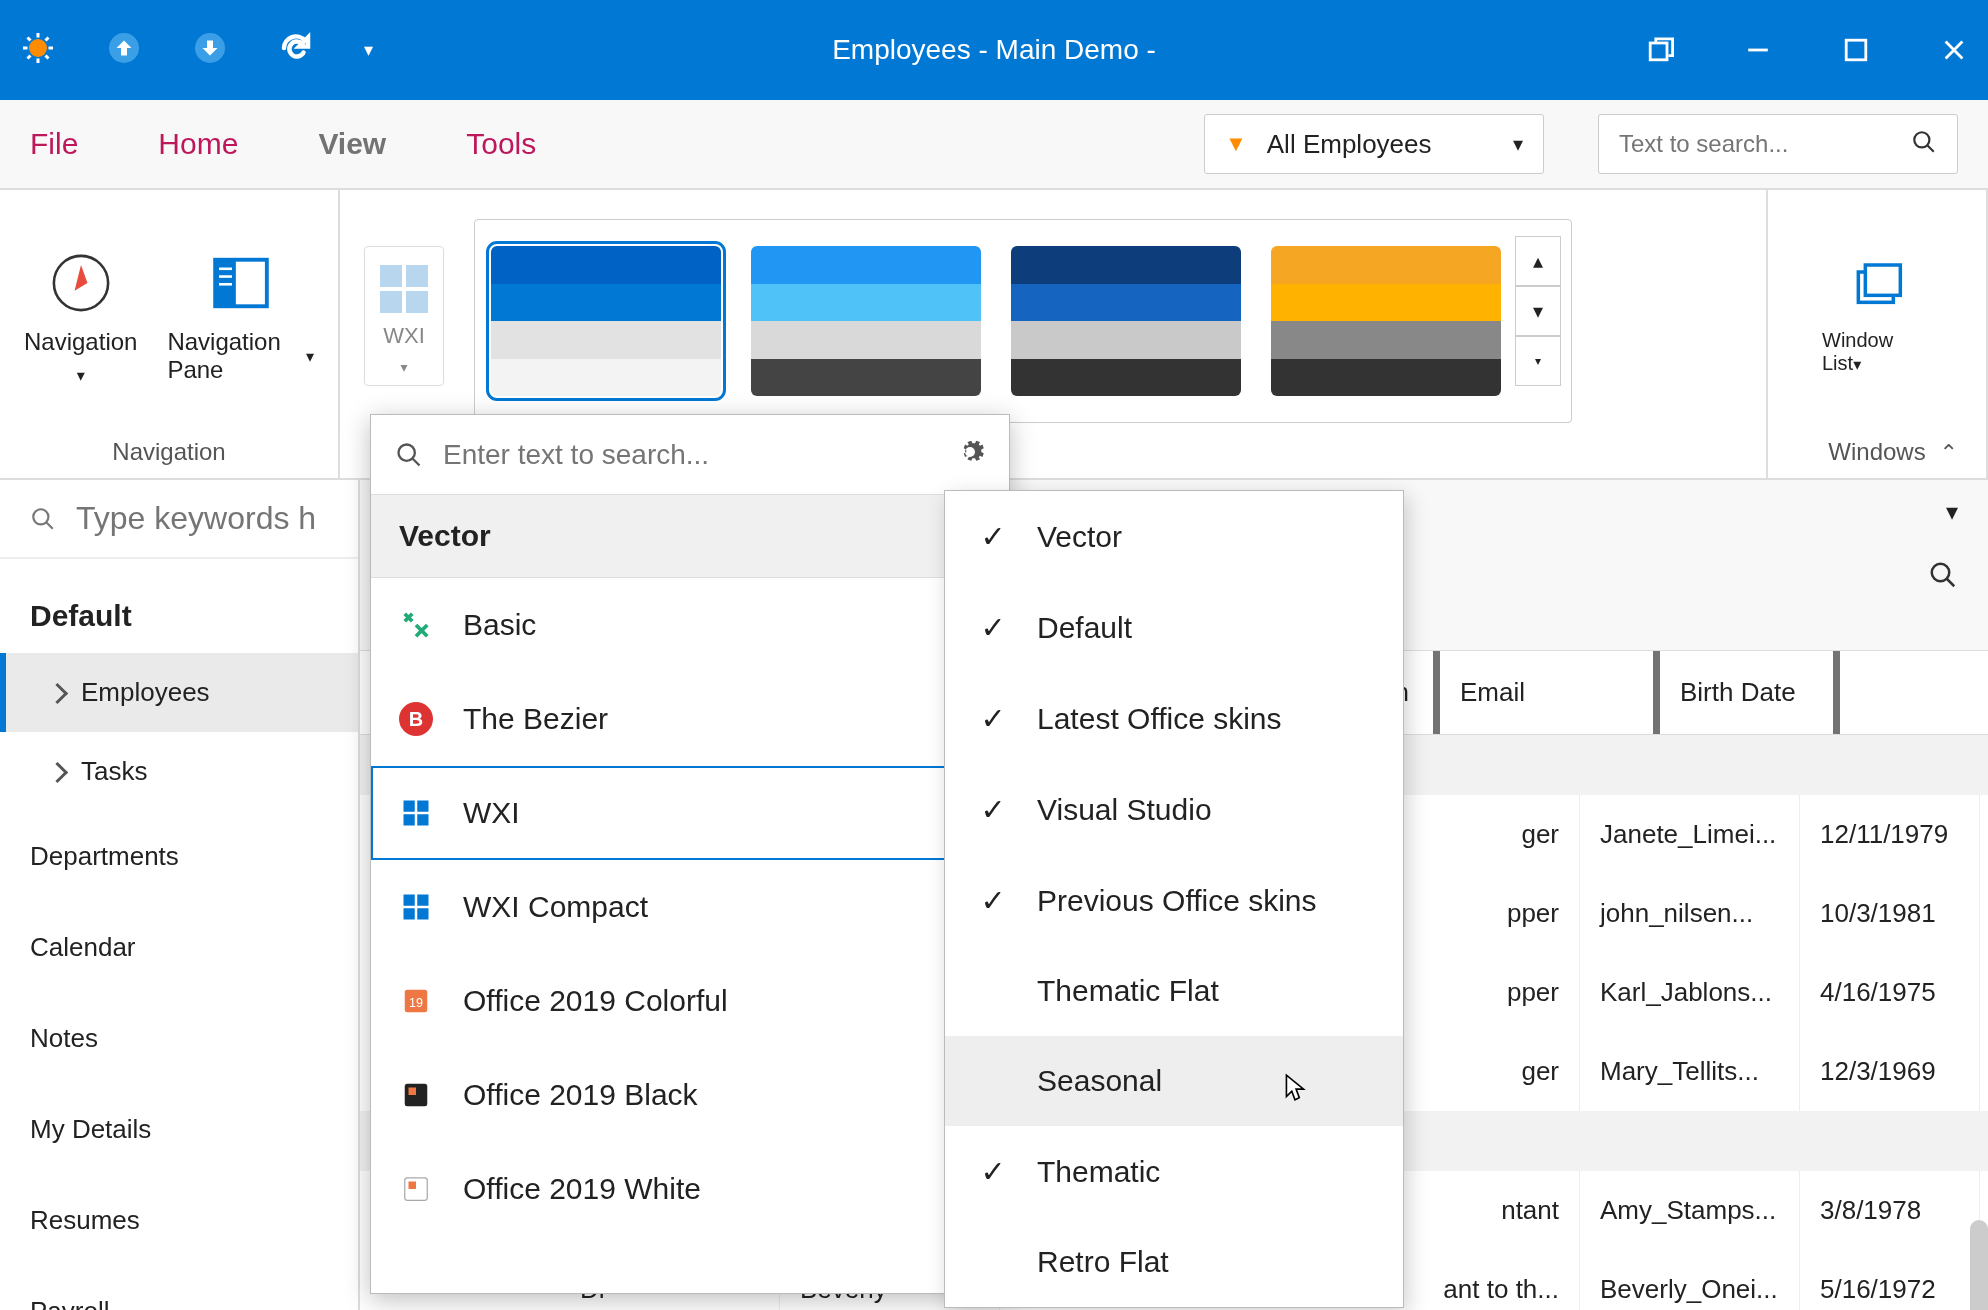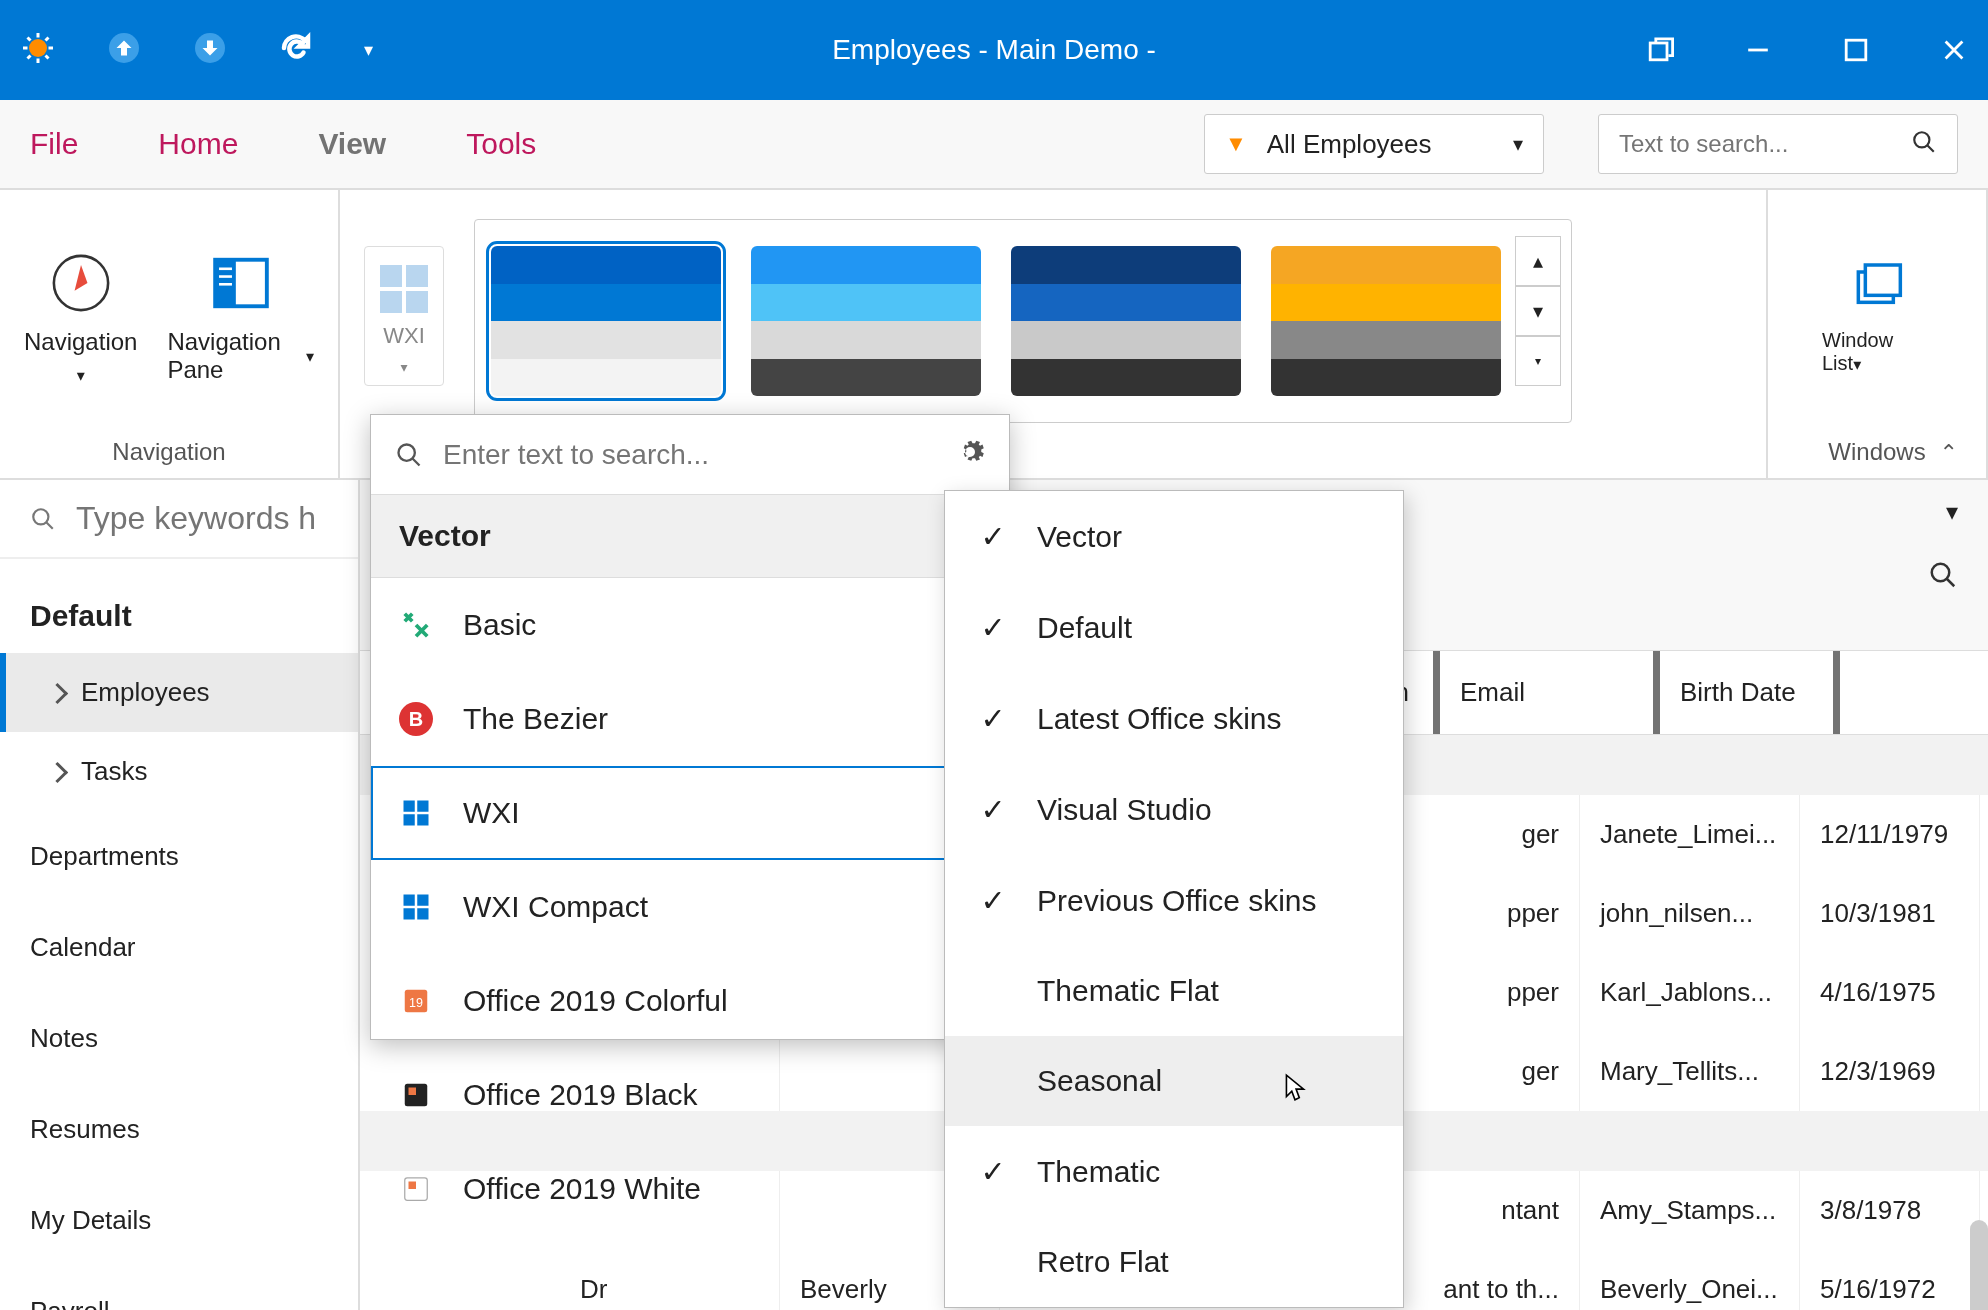--- a/index.html
+++ b/index.html
@@ -76,21 +76,21 @@
   .main-search { position:absolute; right:30px; top:80px; font-size:26px; color:#333; }
   .grid { position:absolute; top:170px; left:0; right:0; }
   .grid-header { display:flex; background:#fff; border-top:1px solid #ddd; border-bottom:1px solid #ddd; }
   .grid-header div { padding:26px 20px; font-size:26px; border-right:7px solid #737373; }
   .grid-row { display:flex; background:#fff; }
   .grid-row div { padding:24px 20px; font-size:26px; border-right:1px solid #eee; white-space:nowrap; overflow:hidden; text-overflow:ellipsis; }
   .grid-row.group { background:#f2f2f2; }
   .col-title{width:220px;} .col-fn{width:220px;} .col-pos{width:340px;} .col-email{width:220px;} .col-bd{width:180px;}
   .content-collapse { position:absolute; right:30px; top:18px; font-size:24px; cursor:pointer;}
   
-  .skin-pop { position:absolute; top:414px; left:370px; width:640px; height:626px; background:#fff; border:1px solid #bbb; box-shadow:0 6px 24px rgba(0,0,0,.25); z-index:50;}
+  .skin-pop { position:absolute; top:414px; left:370px; width:640px; height:880px; background:#fff; border:1px solid #bbb; box-shadow:0 6px 24px rgba(0,0,0,.25); z-index:50;}
   .skin-pop .search-row { display:flex; align-items:center; gap:20px; padding:22px 24px; }
   .skin-pop .search-row input { border:none; outline:none; font-size:28px; color:#888; flex:1; }
   .skin-pop .cat { background:#f0f0f0; padding:24px 28px; font-size:30px; font-weight:700; border-top:1px solid #ddd; border-bottom:1px solid #ddd;}
   .skin-pop .item { display:flex; align-items:center; gap:30px; padding:30px 28px; font-size:30px; cursor:pointer;}
   .skin-pop .item.sel { outline:2px solid #0078d4; outline-offset:-2px;}
   .skin-pop .item .ico { width:34px; height:34px; display:inline-flex; align-items:center; justify-content:center; }
   .cat-pop { position:absolute; top:490px; left:944px; width:460px; background:#fff; border:1px solid #bbb; box-shadow:4px 6px 20px rgba(0,0,0,.18); z-index:60;}
   .cat-pop .opt { display:flex; align-items:center; gap:30px; padding:28px 34px; font-size:30px; cursor:pointer;}
   .cat-pop .opt .chk { width:28px; text-align:center;}
   .cat-pop .opt.hov { background:#eee; }
@@ -291,22 +291,22 @@
         <span class="chev-right"></span>
         <span>Employees</span>
       </div>
     <div class="tree-item">
         <span class="chev-right"></span>
         <span>Tasks</span>
       </div>
     <div class="tree-leaf">Departments</div>
     <div class="tree-leaf">Calendar</div>
     <div class="tree-leaf">Notes</div>
+    <div class="tree-leaf">My Details</div>
     <div class="tree-leaf">Resumes</div>
-    <div class="tree-leaf">My Details</div>
     <div class="tree-leaf">Payroll</div>
   </div>
 
   <div class="main">
     <span class="content-collapse">▾</span>
     <span class="main-search">
       <svg width="30" height="30" viewBox="0 0 24 24" fill="none" stroke="#333" stroke-width="2">
           <circle cx="10" cy="10" r="7"></circle>
           <path d="M15 15l6 6"></path>
         </svg>

